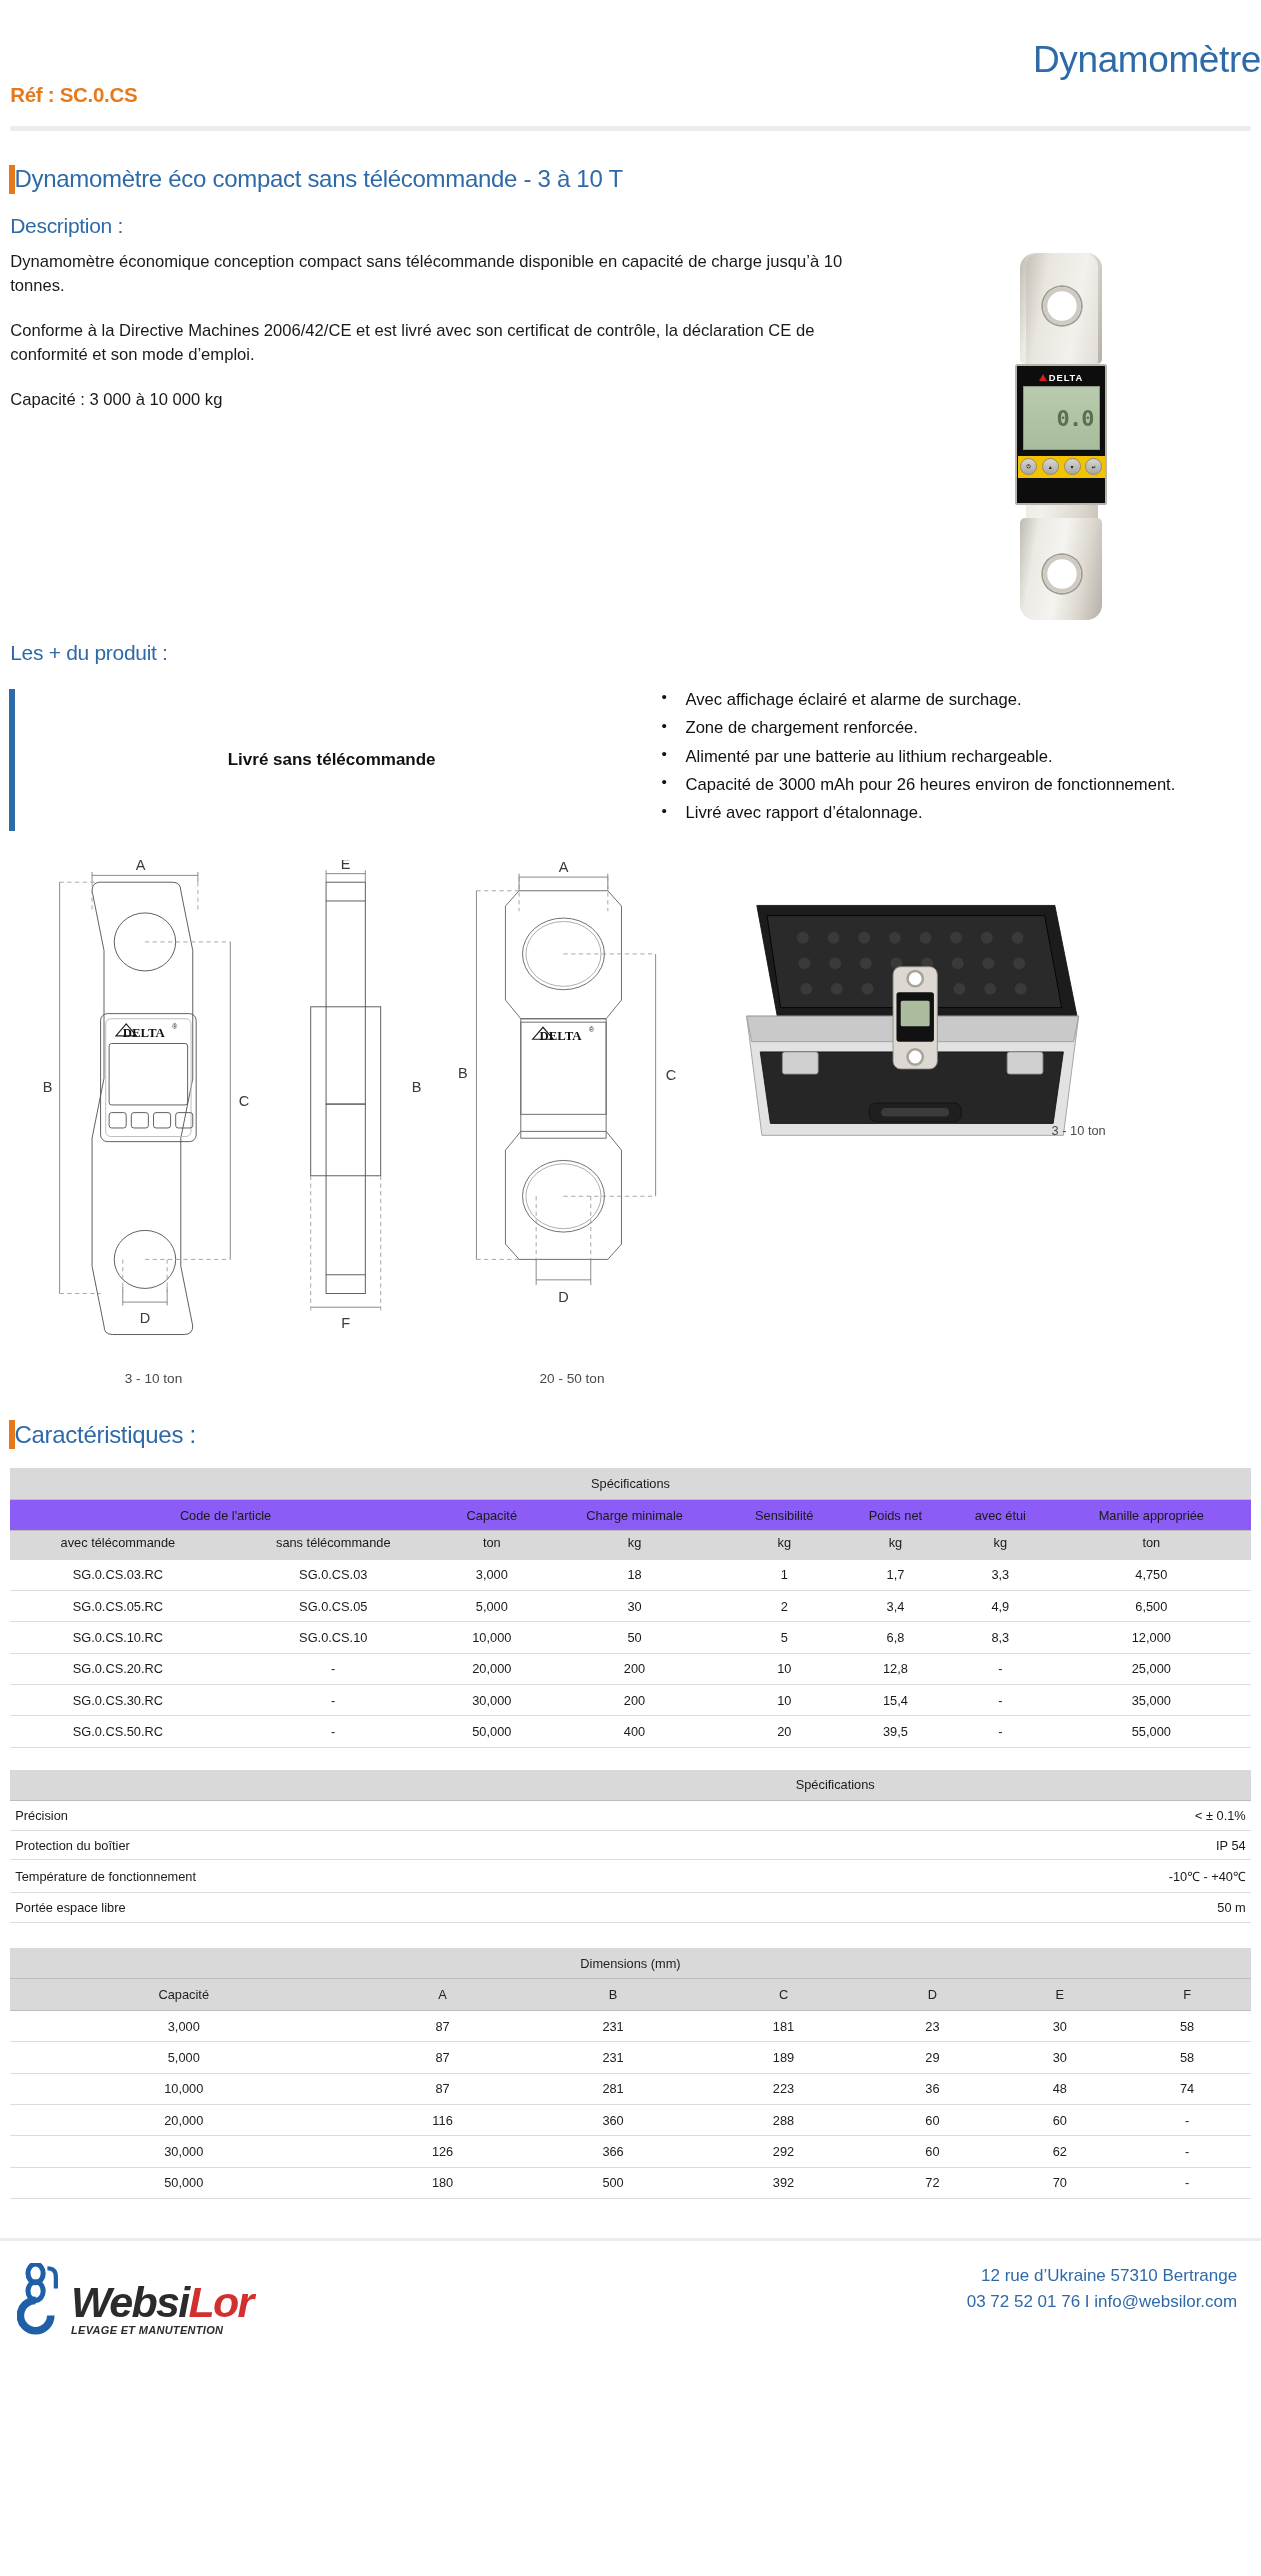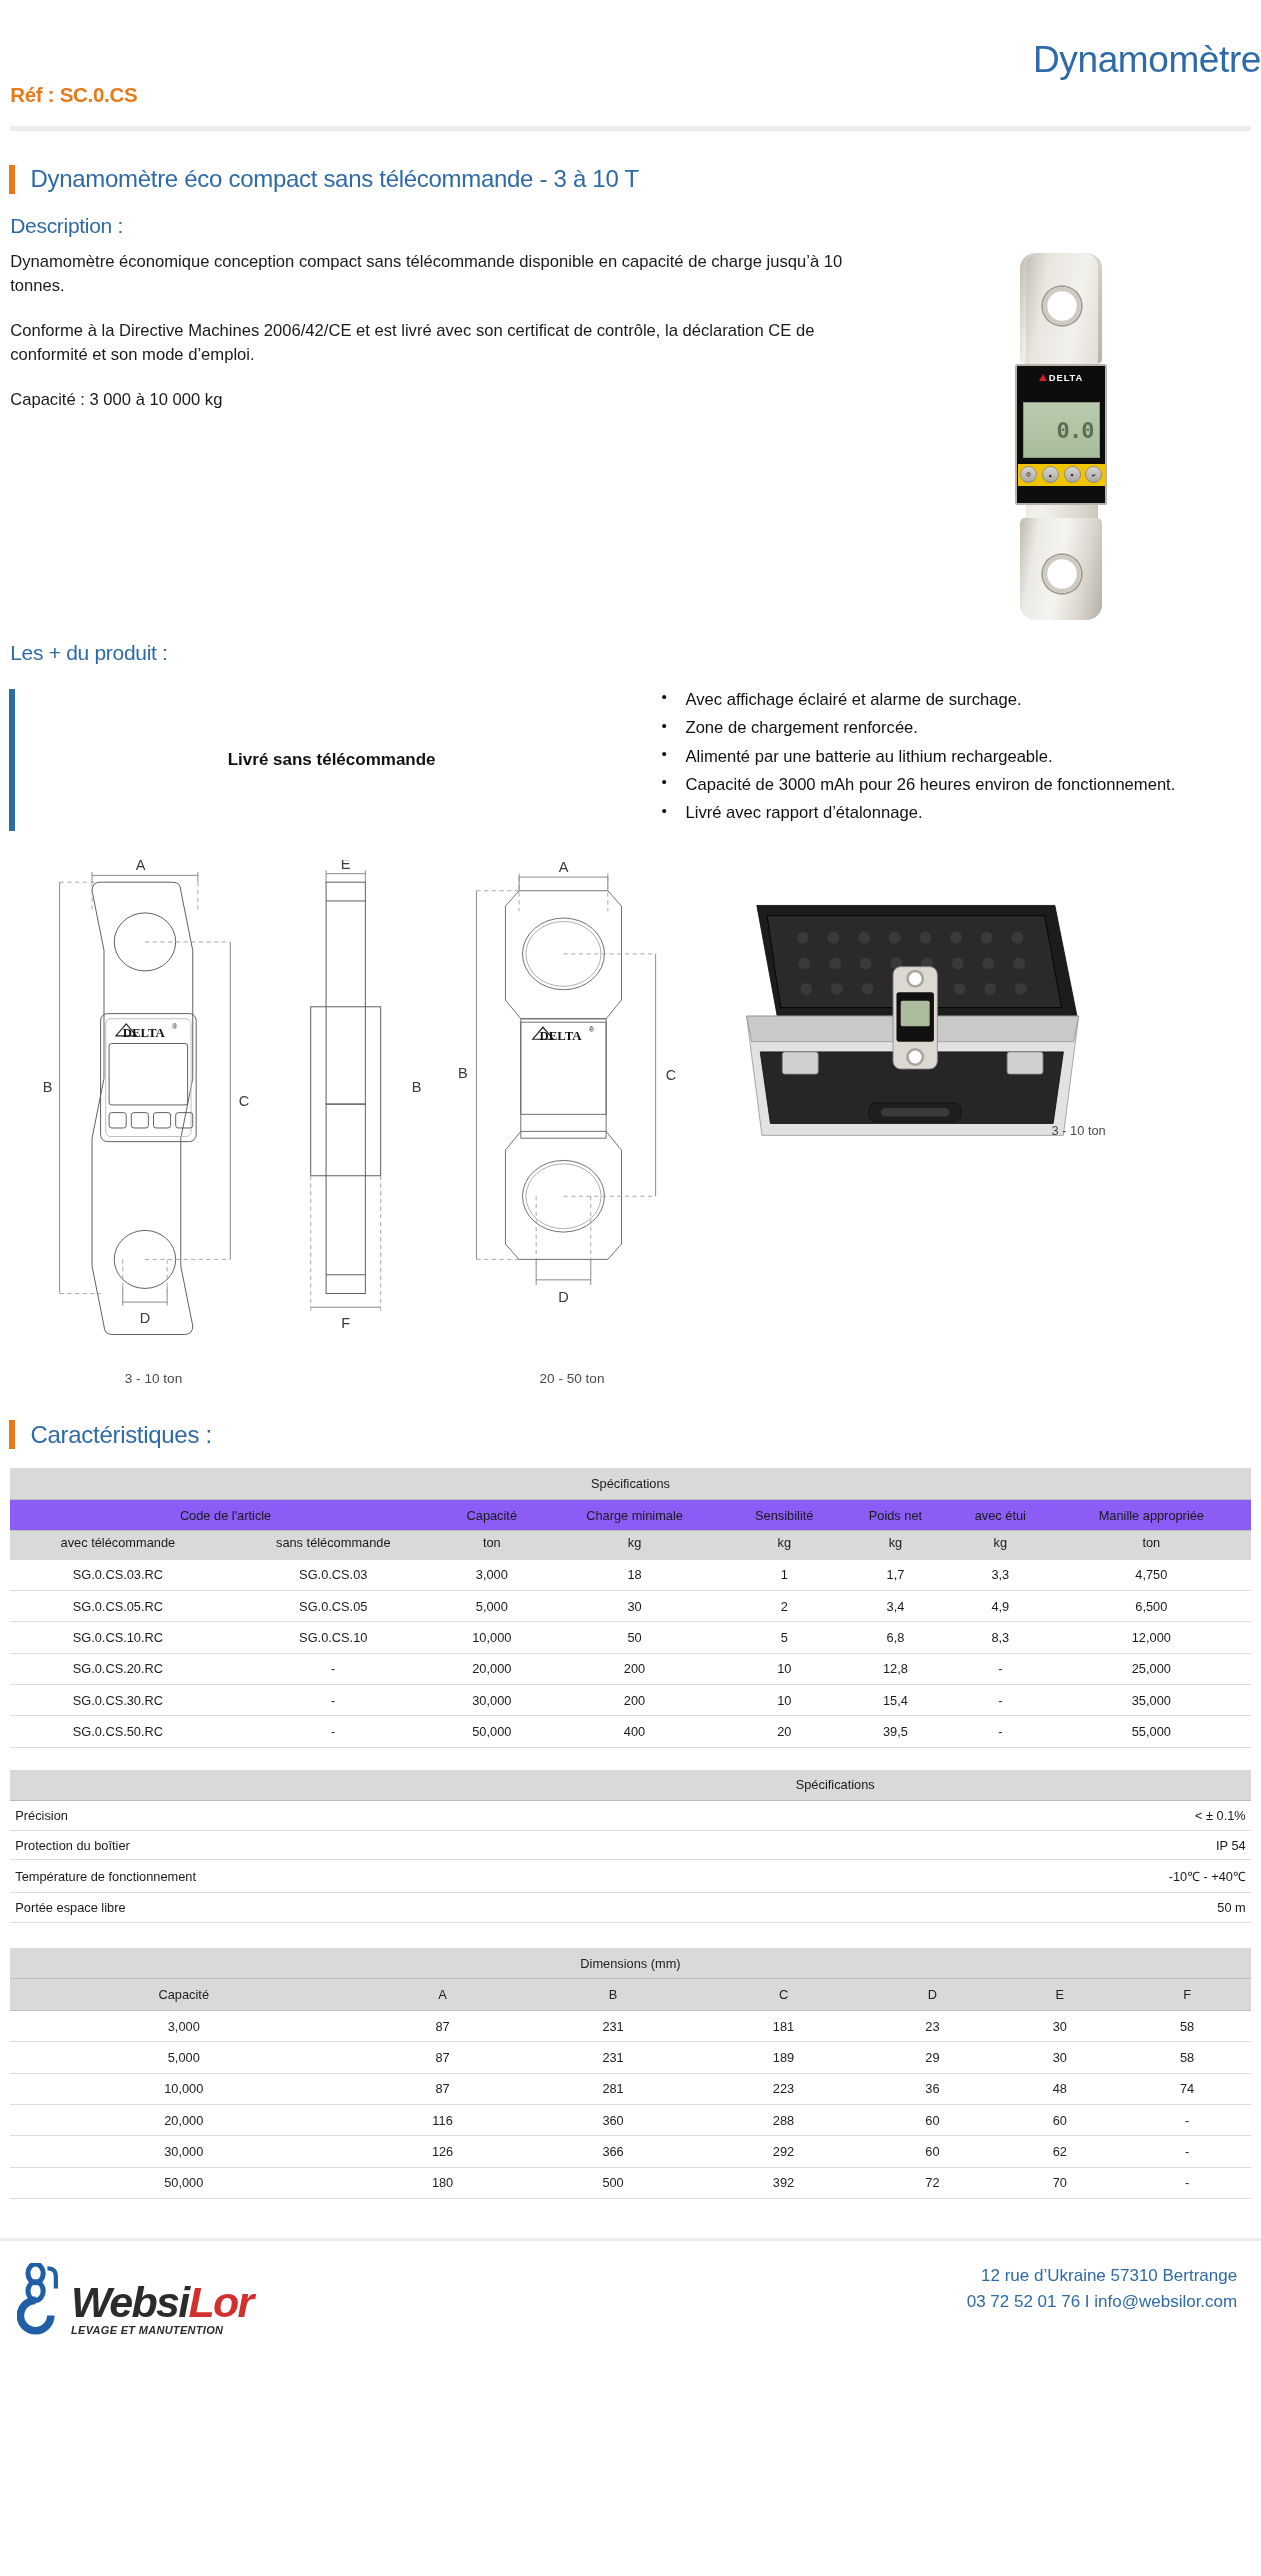--- a/index.html
+++ b/index.html
@@ -37,21 +37,21 @@
     margin: 19px 10.2px 0 10.2px;
     height: 4.3px;
     background: #ececec;
     border-radius: 1.7px;
   }
 
   
   .sec-head {
     display: flex;
     align-items: center;
-    gap: 16px;
+    gap: 0;
     margin: 34px 0 0 8.5px;
   }
   .sec-bar {
     width: 6px;
     height: 29px;
     background: #e8791a;
     flex: 0 0 auto;
   }
   .sec-title {
     font-size: 24px;
@@ -113,21 +113,21 @@
   }
   .dyno-brand {
     color: #ffffff; font-size: 9.4px; font-weight: 700; letter-spacing: 0.9px;
     display:flex; align-items:center; gap:1.7px;
   }
   .dyno-brand .tri {
     width:0;height:0;border-left:4.3px solid transparent;border-right:4.3px solid transparent;
     border-bottom: 7.7px solid #cf1f1f;
   }
   .dyno-lcd {
-    width: 77px; height: 56px; margin-top: 19px;
+    width: 77px; height: 64px; margin-top: 3px;
     background: linear-gradient(180deg,#b9cbae,#a8bd9c);
     border: 1.7px solid #8c9a84;
     display:flex; align-items:center; justify-content:flex-end;
     padding-right:5.1px;
   }
   .dyno-lcd span {
     font-family: "DejaVu Sans Mono", monospace; font-size: 22px; font-weight: 700;
     color: #5c6f52; letter-spacing: -0.9px;
   }
   .dyno-keys {

